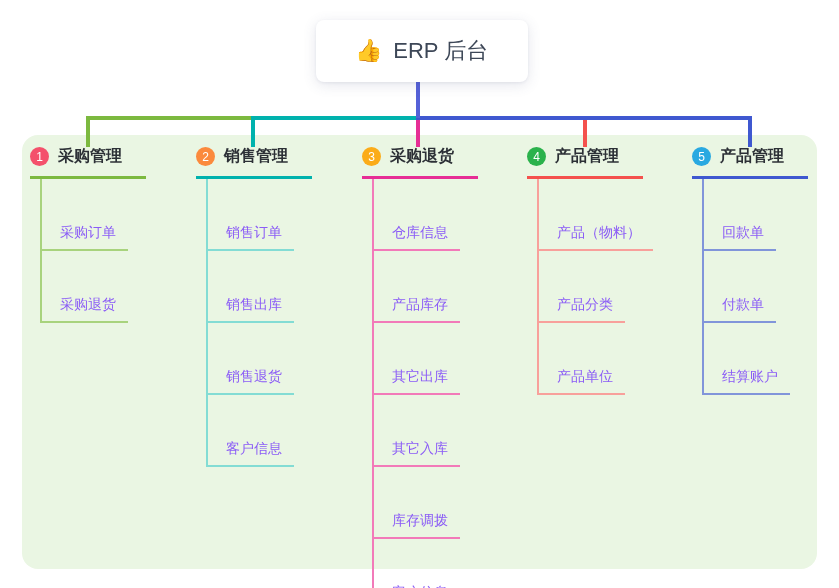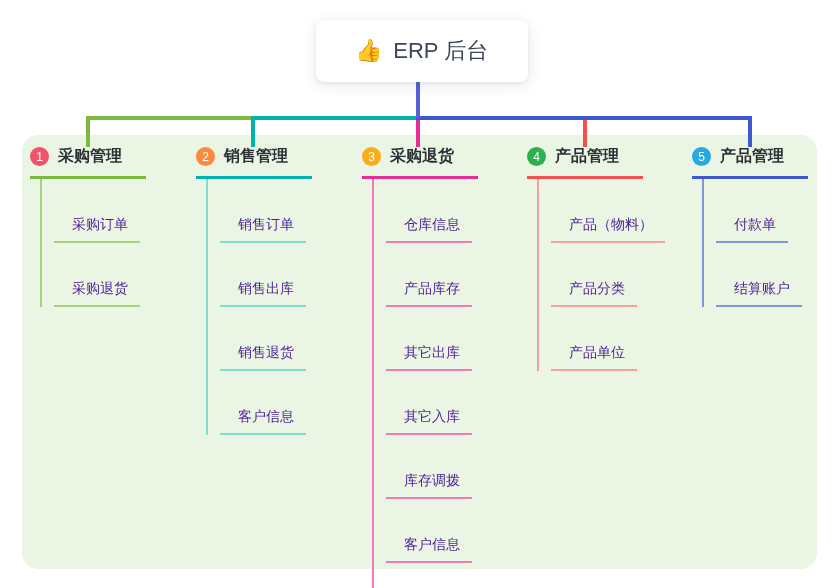--- a/index.html
+++ b/index.html
@@ -45,22 +45,22 @@
   .badge{
     width:19px;height:19px;border-radius:50%;flex-shrink:0;
     background:var(--badge);color:#fff;font-size:12px;line-height:1;
     display:flex;align-items:center;justify-content:center;
   }
   .branch-title{font-size:16px;font-weight:700;color:#2c3036;white-space:nowrap;}
   .children{margin-left:10px;border-left:2px solid var(--light);width:fit-content;}
   .child{
     height:55px;display:flex;align-items:flex-end;width:fit-content;
     border-bottom:2px solid var(--light);
-    padding:0 12px 7px 18px;
-    font-size:14px;color:#4c1d95;white-space:nowrap;margin-left:12px;
+    padding:8px 12px 7px 18px;
+    font-size:14px;color:#8b5cf6;white-space:nowrap;
   }
 </style>
 </head>
 <body>
 
 <div class="panel" style="background: rgb(234, 246, 227);"></div>
 
 <div class="vline drop" id="drop-1" style="background: rgb(124, 185, 63);"></div>
 <div class="vline drop" id="drop-2" style="background: rgb(0, 178, 173);"></div>
 <div class="vline drop" id="drop-3" style="background: rgb(230, 46, 149);"></div>
@@ -127,16 +127,17 @@
     <div class="child">产品单位</div>
   </div>
 </div>
 
 <div class="branch" id="branch-5" style="--badge: #29a9e1; --line: #3f58d0; --light: #8195da;">
   <div class="branch-header">
     <span class="badge">5</span>
     <span class="branch-title">产品管理</span>
   </div>
   <div class="children">
+    <div class="child">回款单</div>
     <div class="child">付款单</div>
     <div class="child">结算账户</div>
   </div>
 </div>
 
 </body></html>

